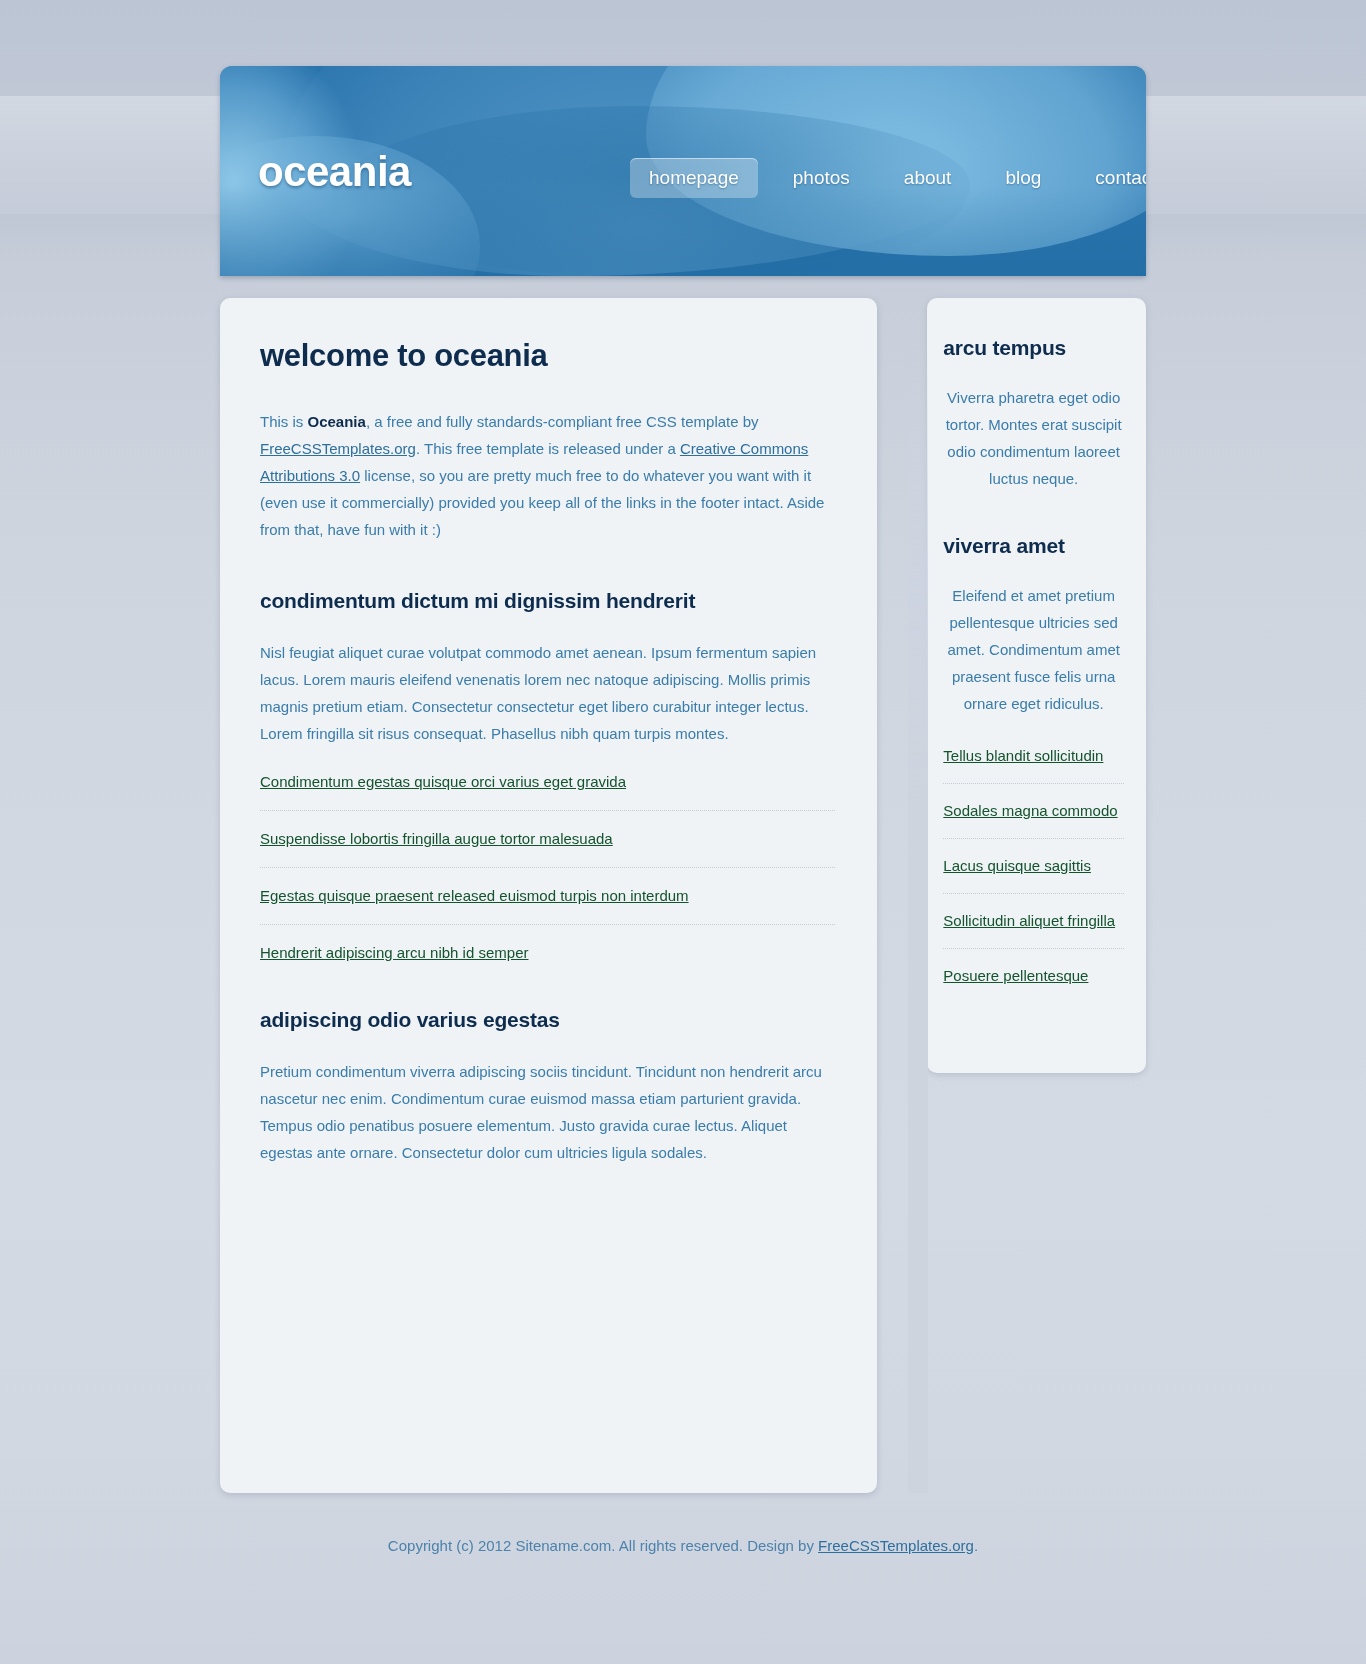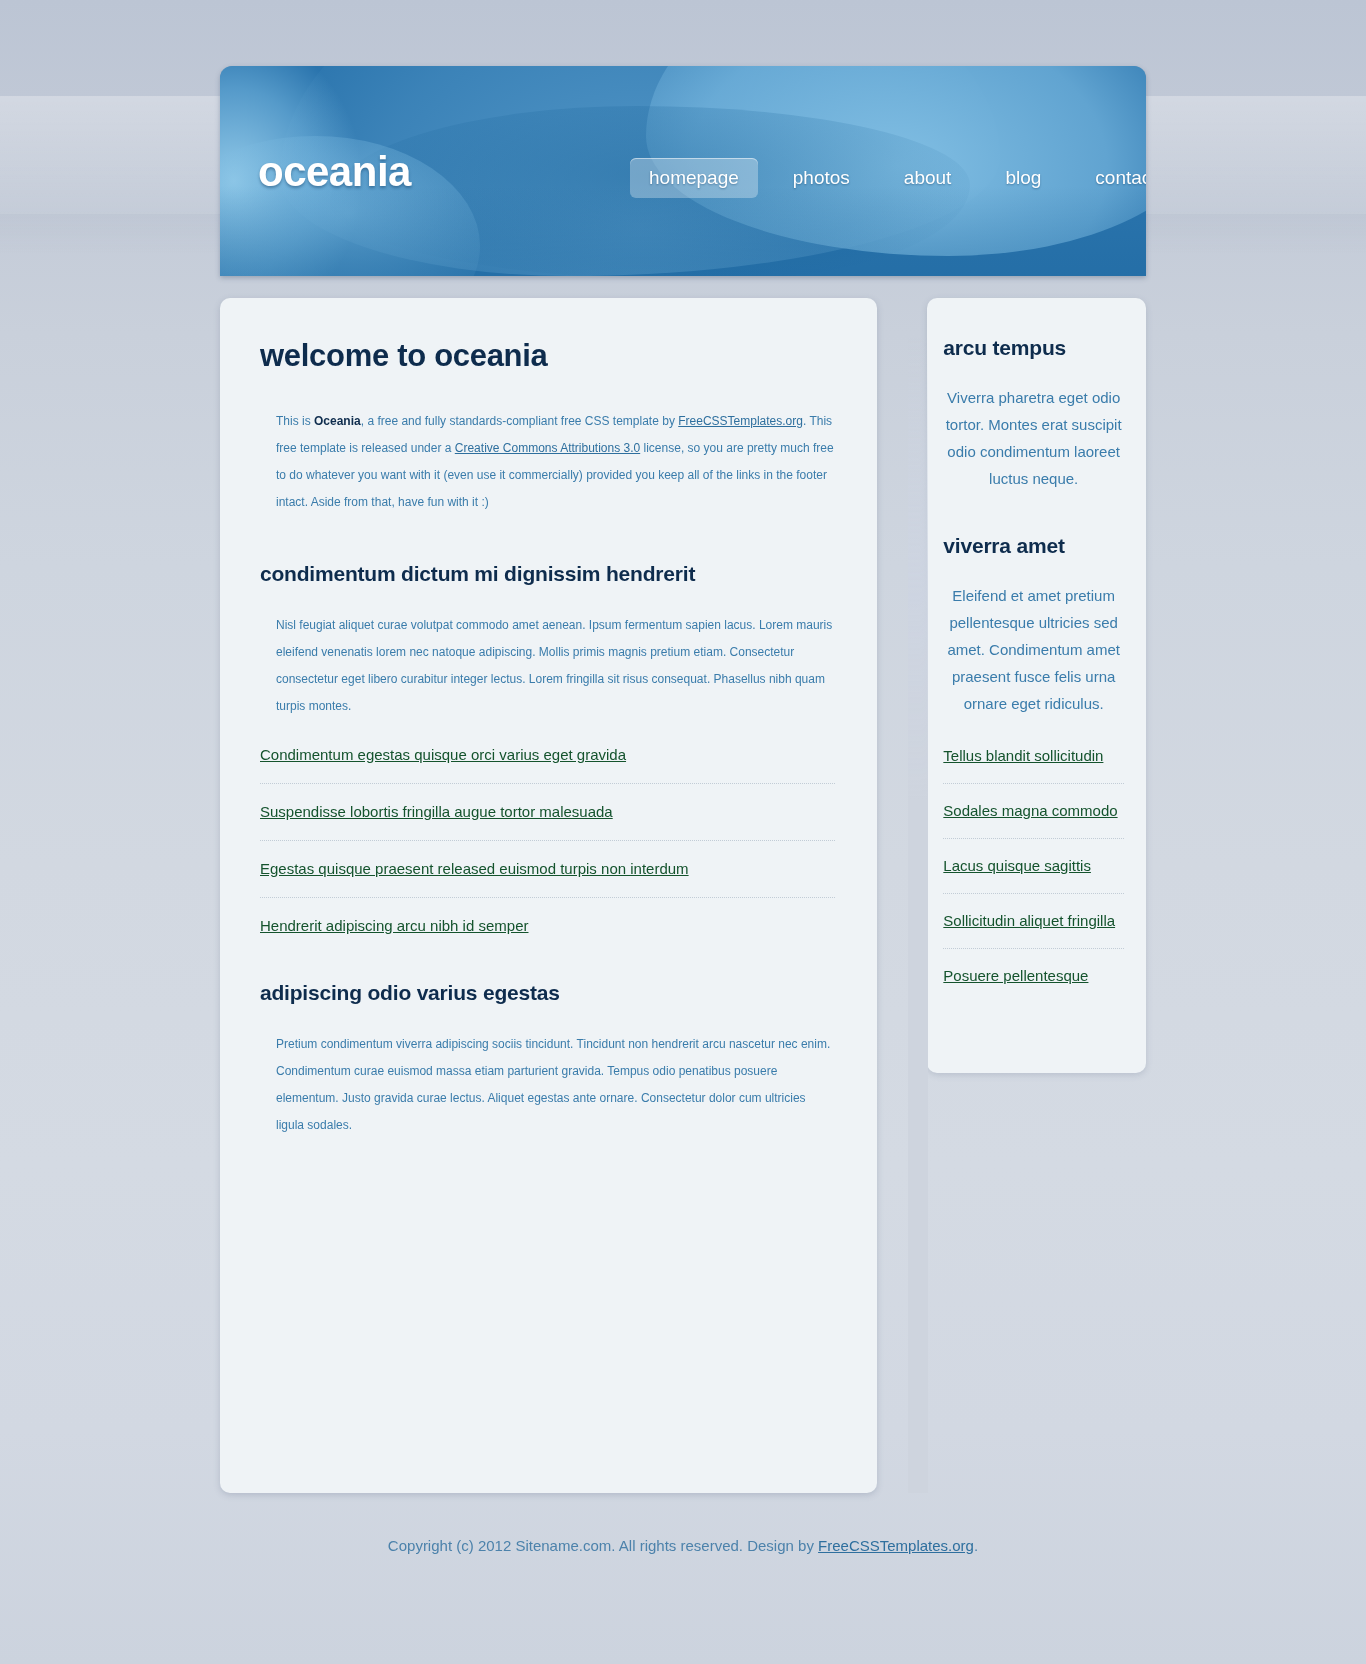--- a/index.html
+++ b/index.html
@@ -170,22 +170,22 @@
     letter-spacing: -0.3px;
   }
   .content h2 {
     margin: 46px 0 26px 0;
     font-size: 21px;
     color: #0e2c4d;
     font-weight: bold;
     letter-spacing: -0.2px;
   }
   .content p {
-    margin: 0 0 22px 16px;
-    font-size: 12px;
+    margin: 0 0 22px 0;
+    font-size: 15px;
     line-height: 27px;
     color: #3a7cab;
   }
   .content p strong { color: #0e2c4d; font-weight: bold; }
   .content p a {
     color: #2e6f9e;
     text-decoration: underline;
   }
 
   ul.linklist {

